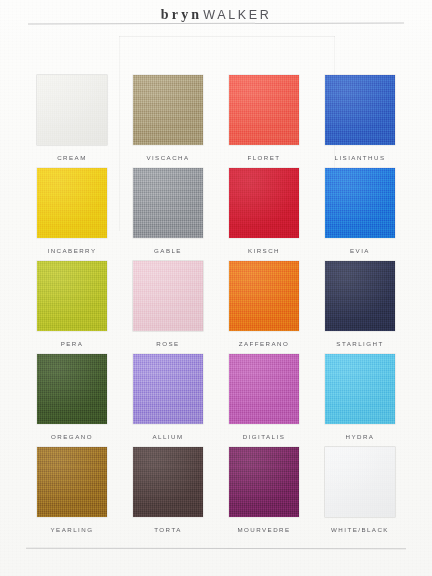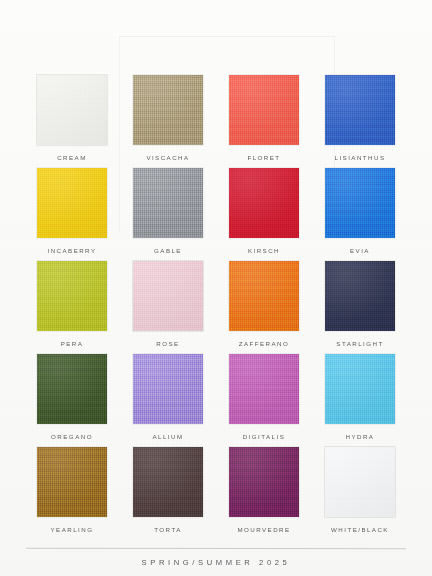--- a/index.html
+++ b/index.html
@@ -138,20 +138,26 @@
 <body>
 
 <div class="page">
 
   <div class="paper-noise"></div>
 
   <div class="seam-top"></div>
   <div class="seam a"></div>
   <div class="seam b"></div>
 
+  <div class="header">
+    <div class="logo">
+      <span class="mark">bryn</span><span class="word">WALKER</span>
+    </div>
+    <div class="rule-top"></div>
+  </div>
 
   <div class="grid" id="swatch-grid">
       <div class="cell">
         <div class="swatch pale" style="background: rgb(242, 242, 238);"></div>
         <div class="label">CREAM</div>
       </div>
       <div class="cell">
         <div class="swatch" style="background: rgb(167, 152, 115);"></div>
         <div class="label">VISCACHA</div>
       </div>
@@ -223,15 +229,14 @@
         <div class="swatch" style="background: rgb(110, 33, 88);"></div>
         <div class="label">MOURVEDRE</div>
       </div>
       <div class="cell">
         <div class="swatch pale" style="background: rgb(246, 247, 248);"></div>
         <div class="label">WHITE/BLACK</div>
       </div>
     </div>
 
   <div class="rule-bottom"></div>
-  <div class="season">SPRING/SUMMER 2025</div>
 
 </div>
 
 </body></html>

